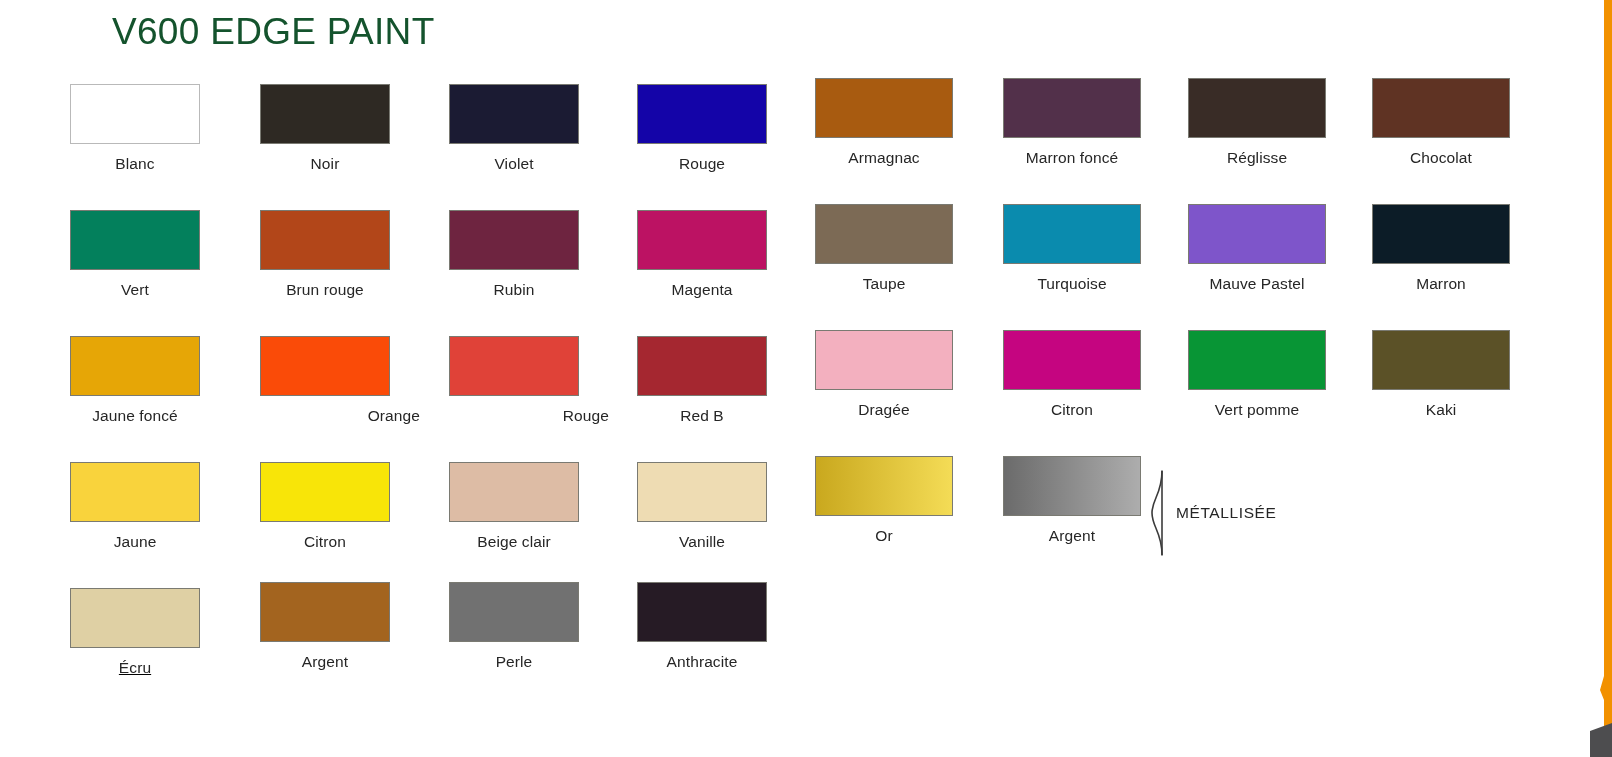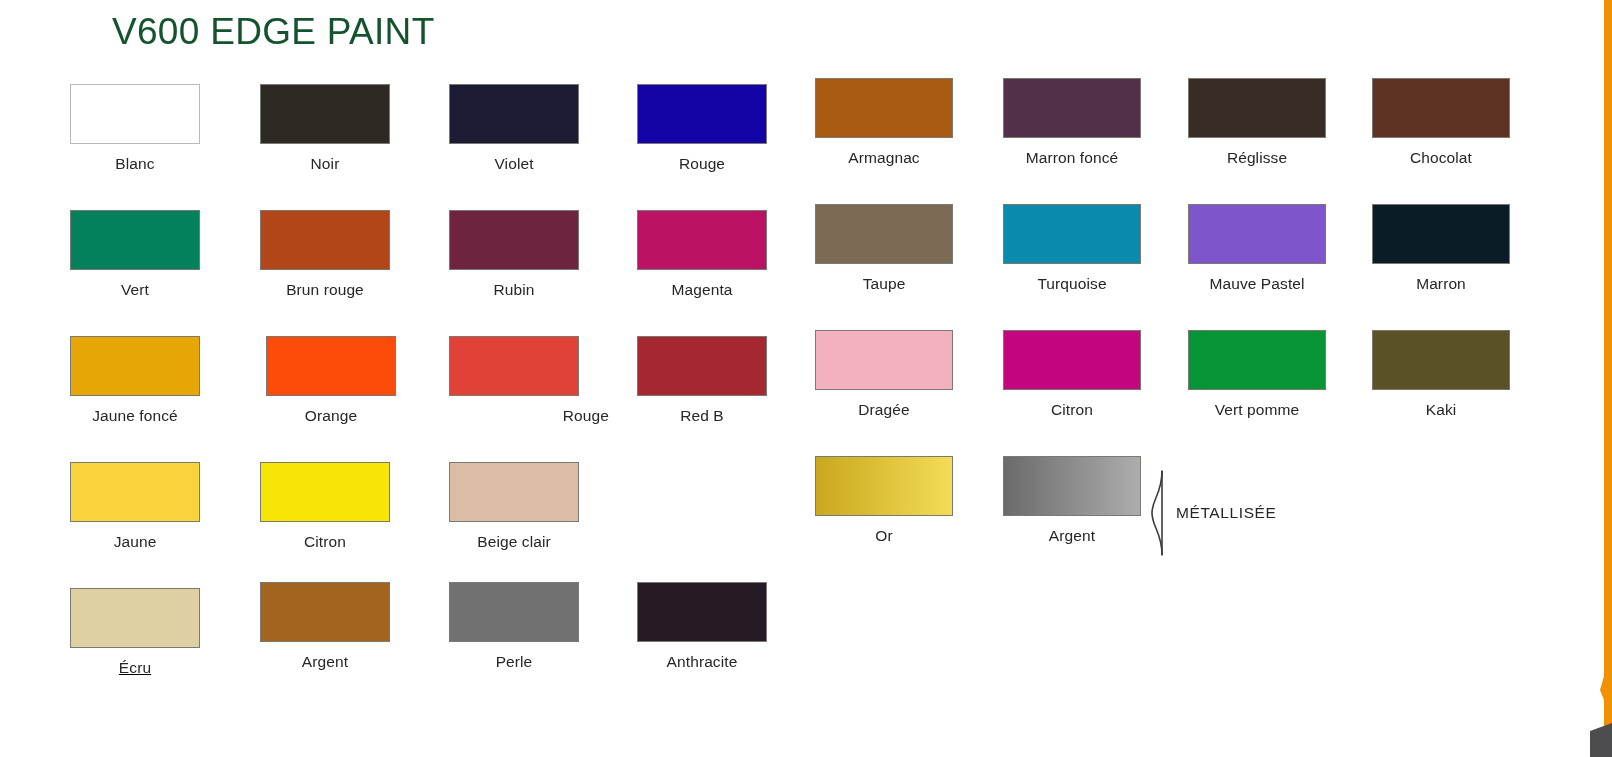--- a/index.html
+++ b/index.html
@@ -181,21 +181,21 @@
       <div class="swatch-cell raise" style="left: 1346px;">
         <div class="swatch-chip wide" style="background: rgb(12, 28, 39);"></div>
         <div class="swatch-label">Marron</div>
       </div>
     </div>
     <div class="swatch-row">
       <div class="swatch-cell" style="left: 40px;">
         <div class="swatch-chip" style="background: rgb(230, 166, 6);"></div>
         <div class="swatch-label">Jaune foncé</div>
       </div>
-      <div class="swatch-cell" style="left: 236px;">
+      <div class="swatch-cell" style="left: 230px; text-align: right;">
         <div class="swatch-chip" style="background: rgb(250, 75, 8);"></div>
         <div class="swatch-label">Orange</div>
       </div>
       <div class="swatch-cell" style="left: 419px; text-align: right;">
         <div class="swatch-chip" style="background: rgb(224, 66, 56);"></div>
         <div class="swatch-label">Rouge</div>
       </div>
       <div class="swatch-cell" style="left: 607px;">
         <div class="swatch-chip" style="background: rgb(165, 39, 48);"></div>
         <div class="swatch-label">Red B</div>
@@ -222,20 +222,24 @@
         <div class="swatch-chip" style="background: rgb(249, 211, 60);"></div>
         <div class="swatch-label">Jaune</div>
       </div>
       <div class="swatch-cell" style="left: 230px;">
         <div class="swatch-chip" style="background: rgb(248, 229, 8);"></div>
         <div class="swatch-label">Citron</div>
       </div>
       <div class="swatch-cell" style="left: 419px;">
         <div class="swatch-chip" style="background: rgb(221, 188, 165);"></div>
         <div class="swatch-label">Beige clair</div>
+      </div>
+      <div class="swatch-cell" style="left: 607px;">
+        <div class="swatch-chip" style="background: rgb(238, 220, 179);"></div>
+        <div class="swatch-label">Vanille</div>
       </div>
       <div class="swatch-cell raise" style="left: 789px;">
         <div class="swatch-chip wide" style="background: linear-gradient(to right, rgb(201, 168, 30) 0%, rgb(244, 220, 86) 100%);"></div>
         <div class="swatch-label">Or</div>
       </div>
       <div class="swatch-cell raise" style="left: 977px;">
         <div class="swatch-chip wide" style="background: linear-gradient(to right, rgb(107, 107, 107) 0%, rgb(173, 173, 173) 100%);"></div>
         <div class="swatch-label">Argent</div>
       </div>
     </div>

